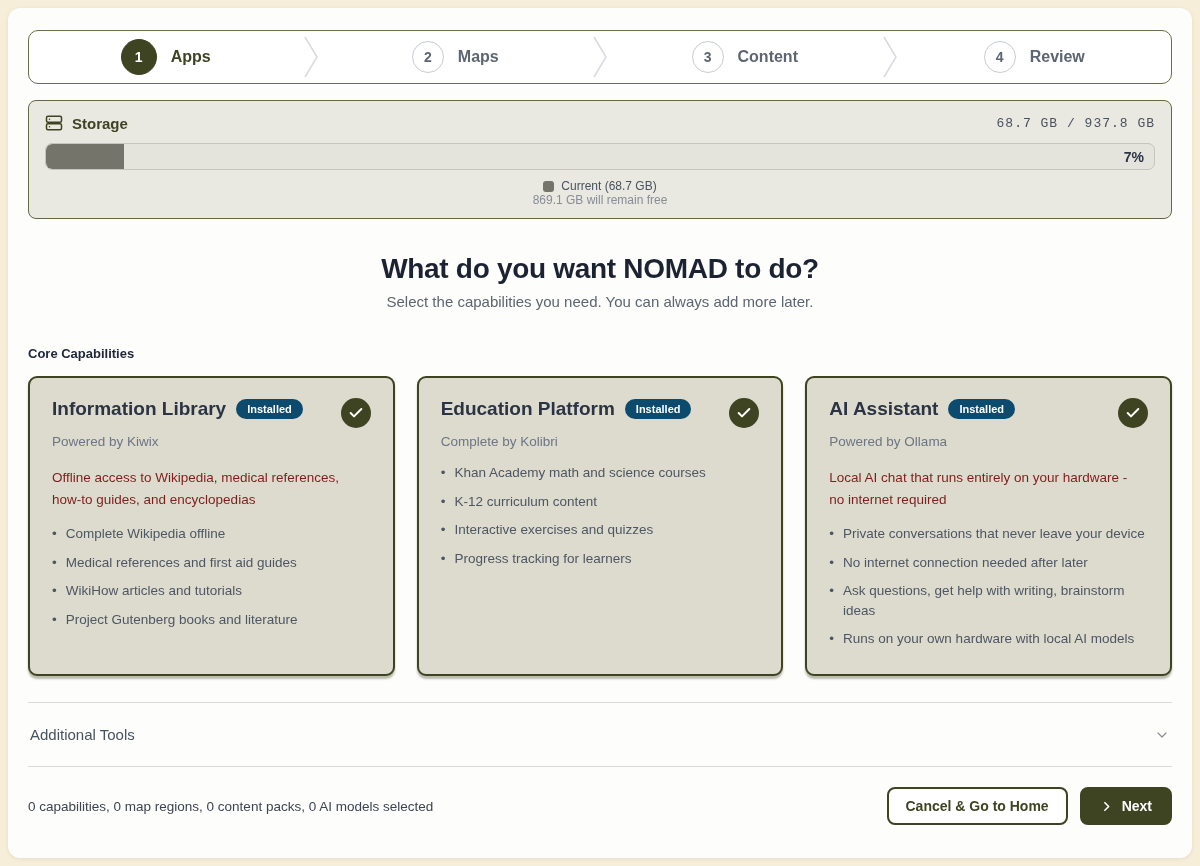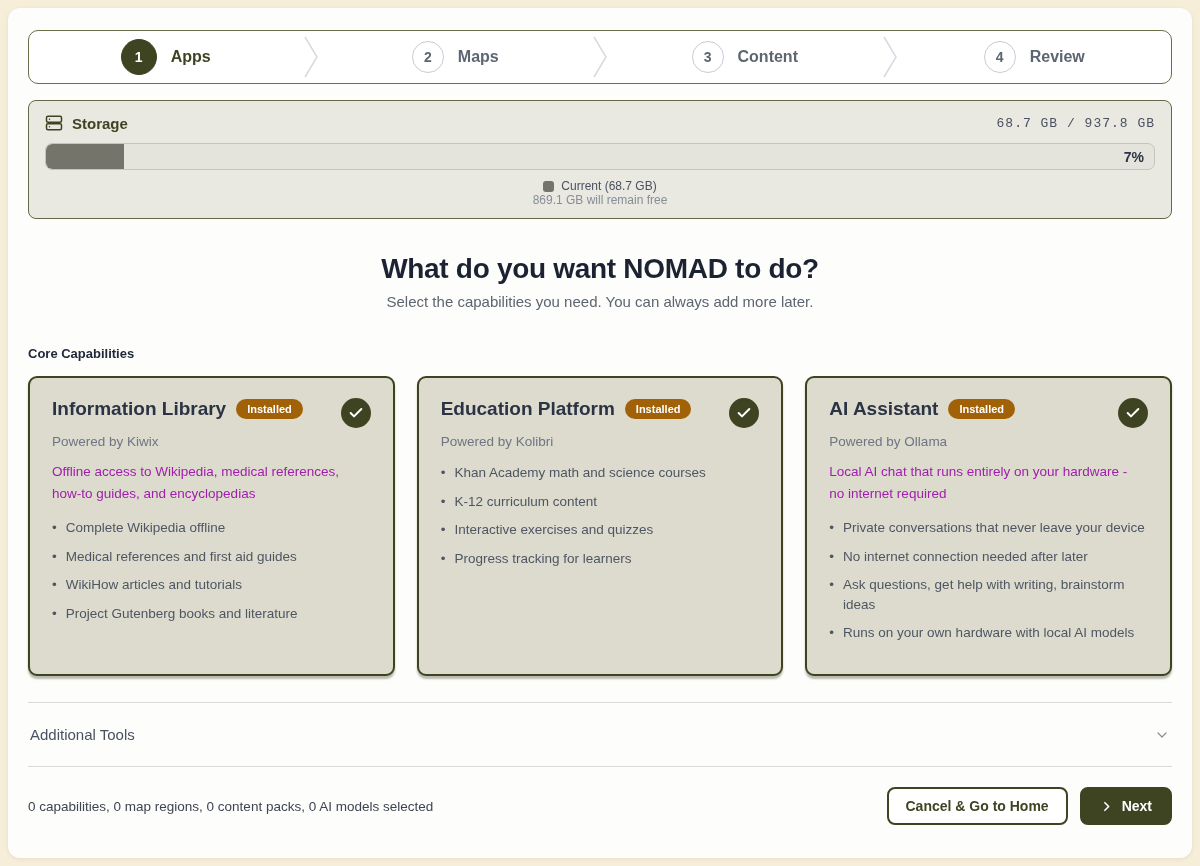--- a/index.html
+++ b/index.html
@@ -95,31 +95,31 @@
     border-radius: 9px;
     padding: 20px 22px;
     box-shadow: 0 3px 2px rgba(62,67,33,0.35);
     cursor: pointer;
     min-height: 300px;
   }
   .card-head { display: flex; align-items: flex-start; justify-content: space-between; }
   .card-title-wrap { display: flex; align-items: center; gap: 10px; flex-wrap: wrap; }
   .card-title { font-size: 19px; font-weight: 800; color: #2b3344; }
   .badge {
-    background: #a16207; color: #ffffff;
+    background: #0c4a6e; color: #ffffff;
     font-size: 11px; font-weight: 700;
     padding: 4px 11px; border-radius: 999px; white-space: nowrap;
   }
   .check-circle {
     width: 30px; height: 30px; border-radius: 50%;
     background: #3e4321; flex: 0 0 auto; margin-left: 10px;
     display: flex; align-items: center; justify-content: center;
   }
   .card-sub { margin-top: 6px; font-size: 13.5px; color: #6e7584; }
-  .card-desc { margin-top: 12px; font-size: 13.5px; line-height: 1.6; color: #a21caf; max-width: 310px; }
+  .card-desc { margin-top: 18px; font-size: 13.5px; line-height: 1.6; color: #7f1d1d; max-width: 310px; }
   .card-bullets { margin-top: 14px; display: flex; flex-direction: column; gap: 9px; }
   .bullet { display: flex; gap: 9px; font-size: 13.5px; line-height: 1.45; color: #4e5663; }
   .bullet .dot { color: #4e5663; }
 
   
   .divider { border: none; border-top: 1px solid #dadad4; margin: 0; }
   .divider-top { margin-top: 26px; }
   .tools-row {
     display: flex; align-items: center; justify-content: space-between;
     padding: 23px 2px; cursor: pointer;
@@ -259,21 +259,21 @@
         <div class="card-title-wrap">
           <span class="card-title">Education Platform</span>
           <span class="badge">Installed</span>
         </div>
         <span class="check-circle">
           <svg width="16" height="16" viewBox="0 0 24 24" fill="none" stroke="#ffffff" stroke-width="3" stroke-linecap="round" stroke-linejoin="round">
               <polyline points="20 6 9 17 4 12"></polyline>
             </svg>
         </span>
       </div>
-      <div class="card-sub">Powered by Kolibri</div>
+      <div class="card-sub">Complete by Kolibri</div>
       <div class="card-bullets">
         <div class="bullet">
             <span class="dot">•</span>
             <span>Khan Academy math and science courses</span>
           </div>
         <div class="bullet">
             <span class="dot">•</span>
             <span>K-12 curriculum content</span>
           </div>
         <div class="bullet">

